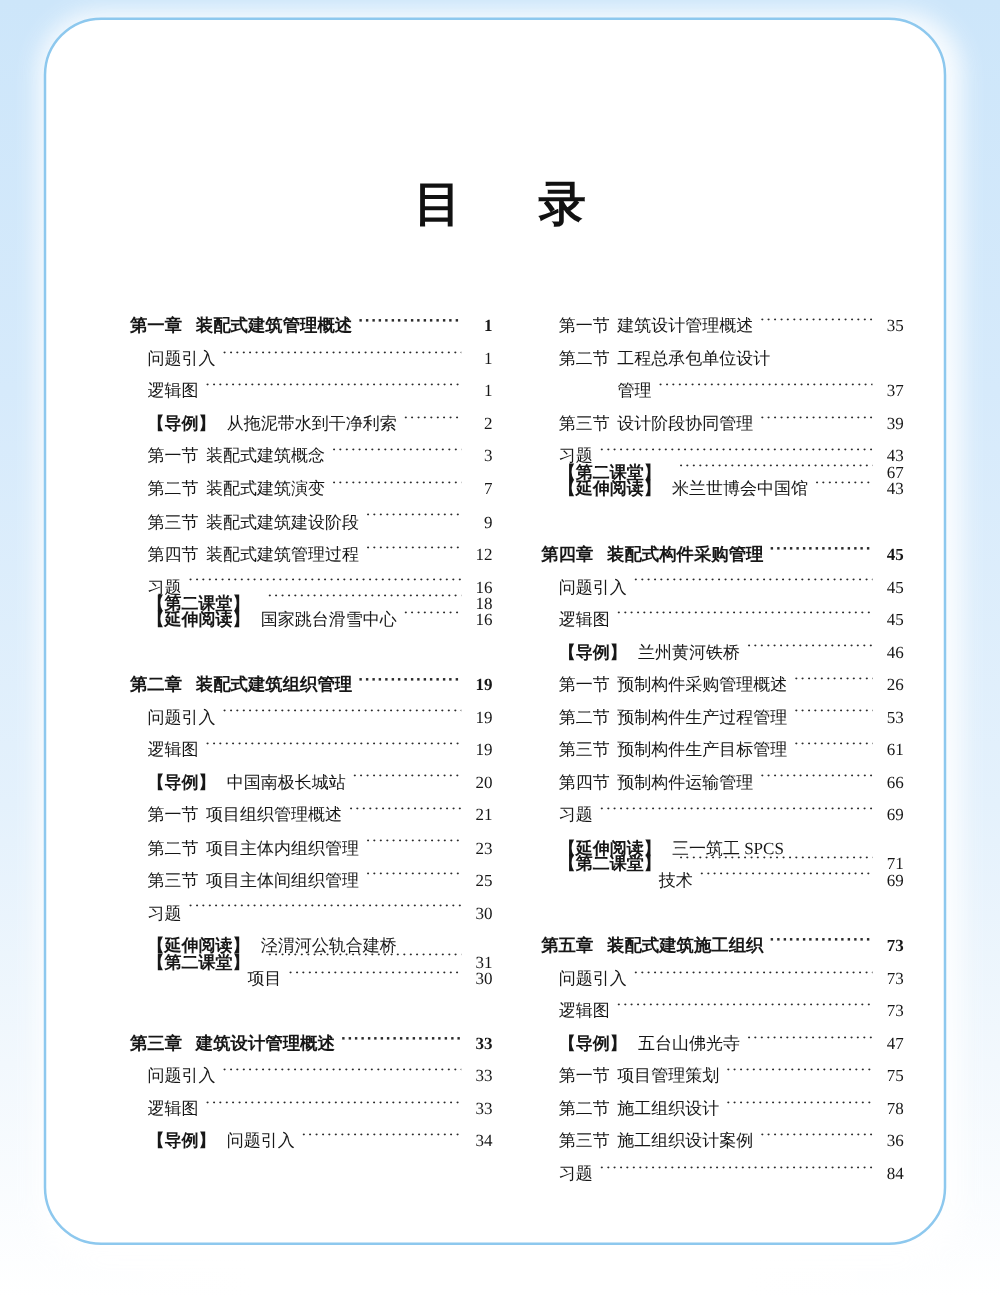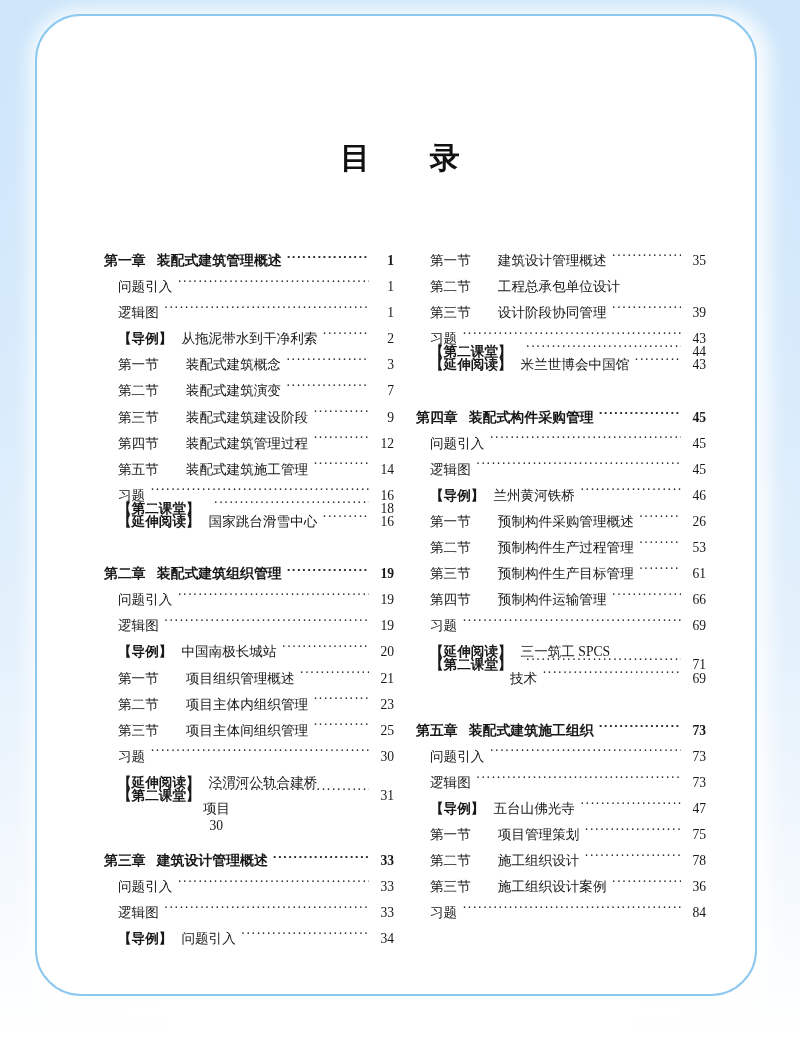--- a/index.html
+++ b/index.html
@@ -50,33 +50,33 @@
   }
 
   .page-title {
     position: absolute;
     left: 0;
     right: 0;
     top: 138px;
     text-align: center;
     font-family: "Liberation Serif", "DejaVu Serif", serif;
     font-weight: 700;
-    font-size: 30px;
+    font-size: 38px;
     letter-spacing: 26px;
     text-indent: 26px;
     color: #111111;
   }
 
   .columns {
     position: absolute;
     left: 0;
     top: 212px;
     width: 800px;
     display: flex;
-    gap: 0;
+    gap: 17px;
   }
   .col {
     width: 290px;
     position: relative;
   }
   .col-left  { margin-left: 104px; }
   .col-right { margin-left: 22px; }
 
   
   .row {
@@ -98,21 +98,21 @@
   .row.chapter {
     font-family: "Liberation Sans", "DejaVu Sans", sans-serif;
     font-weight: 700;
     font-size: 13.9px;
     padding-left: 0;
   }
   .row.chapter .tag { margin-right: 11px; }
 
   
   .row.entry { padding-left: 14px; }
-  .row.entry .tag { margin-right: 27px; }
+  .row.entry .tag { margin-right: 6px; }
 
   
   .row.bracket { padding-left: 14px; }
   .row.bracket .tag {
     font-weight: 700;
     margin-right: 9px;
   }
 
   
   .row.cont { padding-left: 14px; }
@@ -216,28 +216,20 @@
         <div class="row entry">
           <span class="label">
             <span class="tag">第四节</span>
             <span class="text">装配式建筑管理过程</span>
           </span>
           <span class="leader"></span>
           <span class="pg">12</span>
         </div>
         <div class="row entry">
           <span class="label">
-            <span class="tag">第五节</span>
-            <span class="text">装配式建筑施工管理</span>
-          </span>
-          <span class="leader"></span>
-          <span class="pg">14</span>
-        </div>
-        <div class="row entry">
-          <span class="label">
             <span class="text">习题</span>
           </span>
           <span class="leader"></span>
           <span class="pg">16</span>
         </div>
         <div class="row bracket">
           <span class="label">
             <span class="tag">【延伸阅读】</span>
             <span class="text">国家跳台滑雪中心</span>
           </span>
@@ -311,21 +303,21 @@
           </span>
           <span class="leader"></span>
           <span class="pg">30</span>
         </div>
         <div class="row bracket noleader">
           <span class="label">
             <span class="tag">【延伸阅读】</span>
             <span class="text">泾渭河公轨合建桥</span>
           </span>
         </div>
-        <div class="row cont" style="padding-left: 94px; flex-direction: column;">
+        <div class="row cont" style="padding-left: 94px;">
           <span class="label">
             <span class="text">项目</span>
           </span>
           <span class="leader"></span>
           <span class="pg">30</span>
         </div>
         <div class="row bracket">
           <span class="label">
             <span class="tag">【第二课堂】</span>
           </span>
@@ -371,20 +363,27 @@
           </span>
           <span class="leader"></span>
           <span class="pg">35</span>
         </div>
         <div class="row entry noleader">
           <span class="label">
             <span class="tag">第二节</span>
             <span class="text">工程总承包单位设计</span>
           </span>
         </div>
+        <div class="row cont" style="padding-left: 61px;">
+          <span class="label">
+            <span class="text">管理</span>
+          </span>
+          <span class="leader"></span>
+          <span class="pg">37</span>
+        </div>
         <div class="row entry">
           <span class="label">
             <span class="tag">第三节</span>
             <span class="text">设计阶段协同管理</span>
           </span>
           <span class="leader"></span>
           <span class="pg">39</span>
         </div>
         <div class="row entry">
           <span class="label">
@@ -399,21 +398,21 @@
             <span class="text">米兰世博会中国馆</span>
           </span>
           <span class="leader"></span>
           <span class="pg">43</span>
         </div>
         <div class="row bracket">
           <span class="label">
             <span class="tag">【第二课堂】</span>
           </span>
           <span class="leader"></span>
-          <span class="pg">44</span>
+          <span class="pg">67</span>
         </div>
         <div class="row chapter">
           <span class="label">
             <span class="tag">第四章</span>
             <span class="text">装配式构件采购管理</span>
           </span>
           <span class="leader"></span>
           <span class="pg">45</span>
         </div>
         <div class="row entry">

